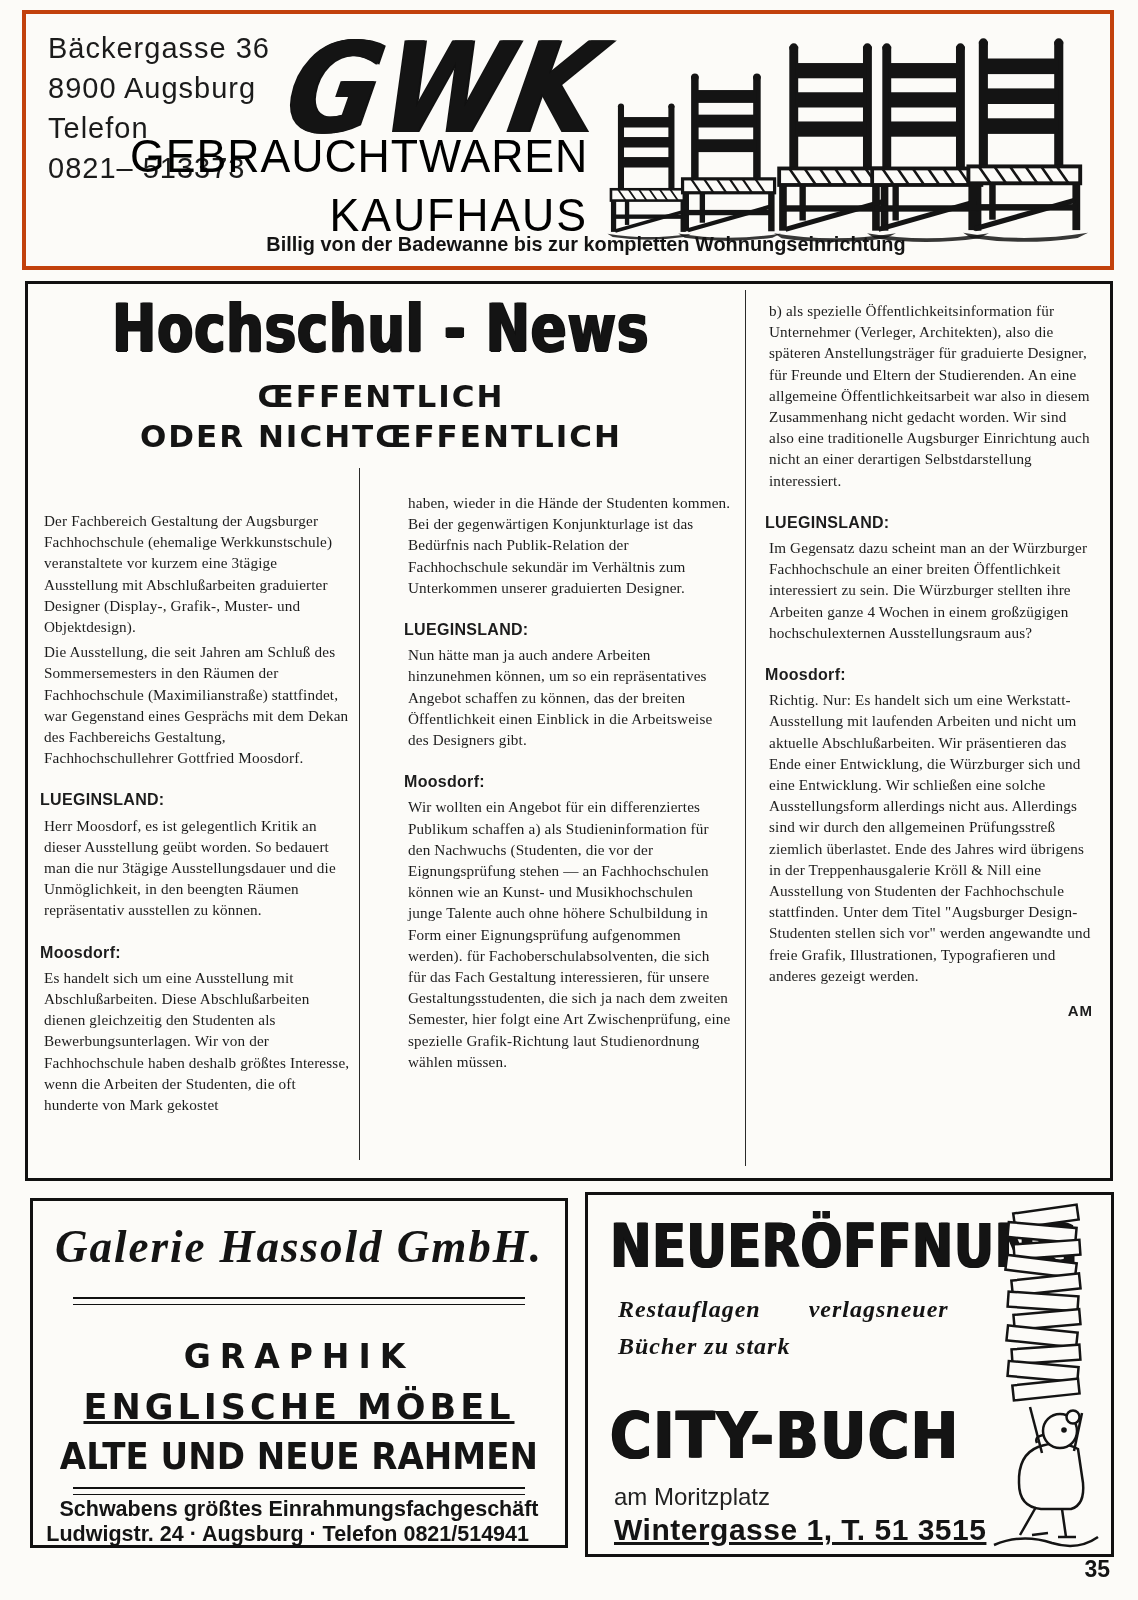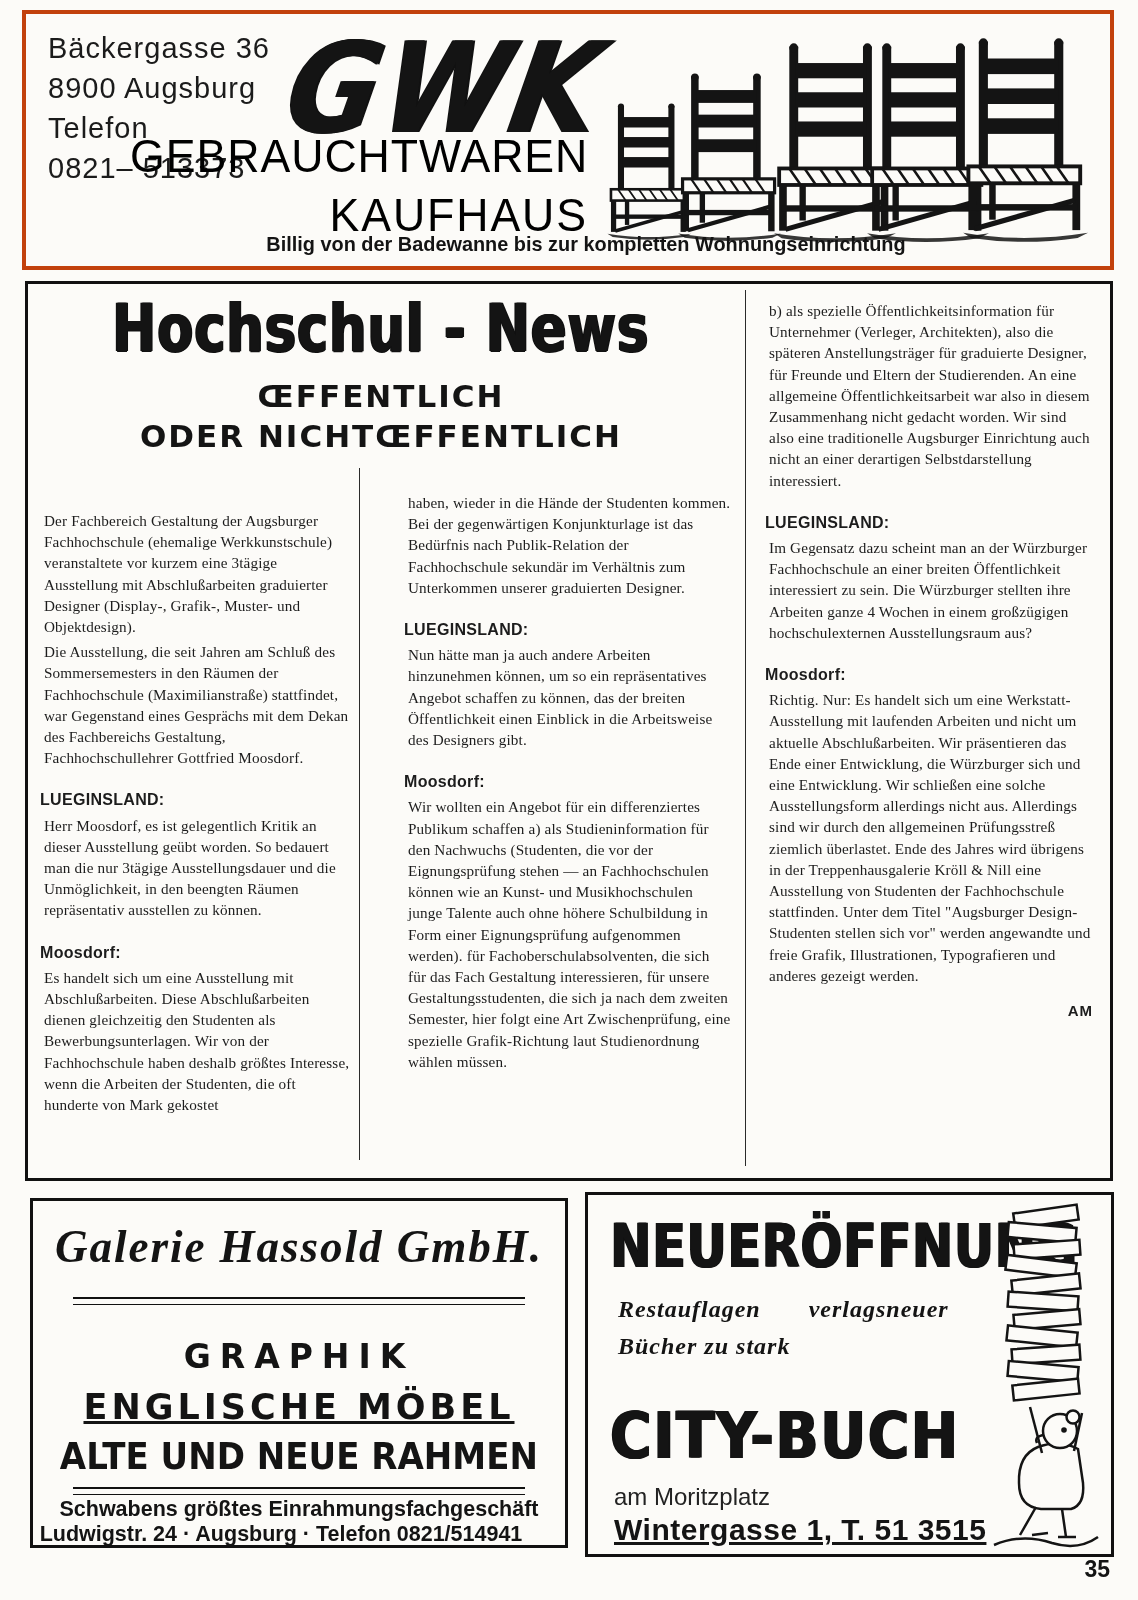--- a/index.html
+++ b/index.html
@@ -48,21 +48,21 @@
   .hassold-rule{left:40px;width:452px;height:5px;border-top:2.5px solid #111;border-bottom:1.5px solid #111;}
   .hr1{top:96px;} .hr2{top:286px;}
   .hassold-l1{left:0;top:136px;width:532px;text-align:center;font-weight:bold;font-size:33px;letter-spacing:9px;
     font-family:"DejaVu Sans",sans-serif;}
   .hassold-l2{left:0;top:186px;width:532px;text-align:center;font-weight:bold;font-size:35px;letter-spacing:4px;
     font-family:"DejaVu Sans",sans-serif;text-decoration:underline;}
   .hassold-l3{left:0;top:234px;width:532px;text-align:center;font-weight:bold;font-size:37px;letter-spacing:0px;
     font-family:"DejaVu Sans",sans-serif;}
   .hassold-l3 span{display:inline-block;transform:scaleX(0.92);}
   .hassold-f1{left:0;top:296px;width:532px;text-align:center;font-weight:bold;font-size:21.5px;}
-  .hassold-f2{left:0;top:321px;width:496px;text-align:center;font-weight:bold;font-size:21.5px;}
+  .hassold-f2{left:0;top:321px;width:496px;text-align:right;font-weight:bold;font-size:21.5px;}
   
   .citybuch-box{left:585px;top:1192px;width:529px;height:365px;border:3px solid #111;box-sizing:border-box;}
   .cb-headline{left:22px;top:16px;font-family:"DejaVu Sans",sans-serif;font-weight:bold;font-size:60px;
     transform:scaleX(0.82);transform-origin:left;text-shadow:1.5px 0 #111,-1px 0 #111;letter-spacing:1px;}
   .cb-script{left:30px;top:96px;width:360px;font-family:"Liberation Serif",serif;font-style:italic;
     font-weight:bold;font-size:24px;line-height:37px;letter-spacing:1px;}
   .cb-script .gap{display:inline-block;width:48px;}
   .cb-name{left:22px;top:204px;font-family:"DejaVu Sans",sans-serif;font-weight:bold;font-size:64px;
     transform:scaleX(0.88);transform-origin:left;text-shadow:1.5px 0 #111,-1px 0 #111;letter-spacing:2px;}
   .cb-addr1{left:26px;top:288px;font-size:24px;color:#222;}

